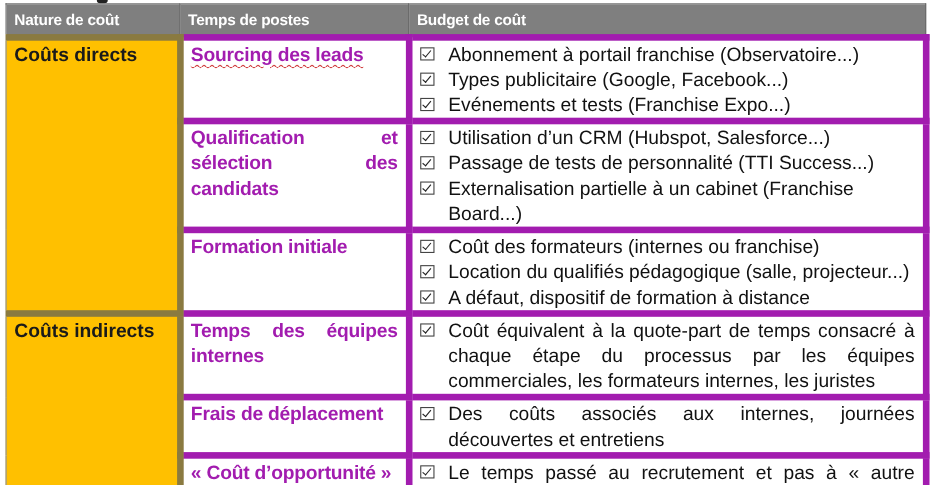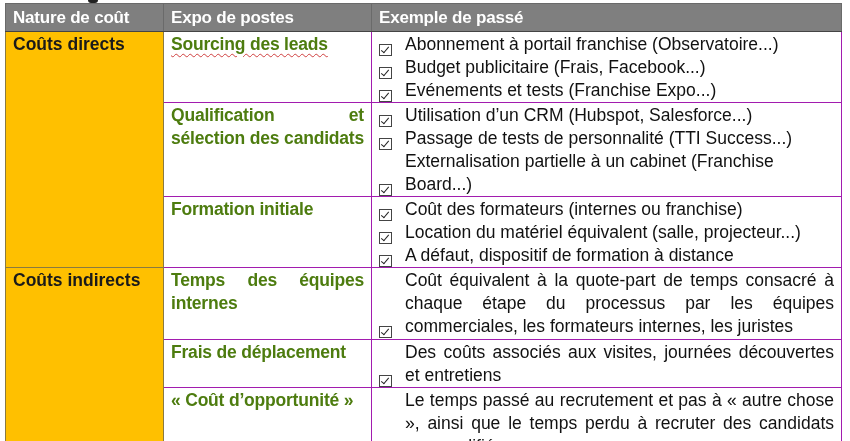--- a/index.html
+++ b/index.html
@@ -1,28 +1,28 @@
 <!DOCTYPE html>
 <html><head>
 <meta charset="utf-8">
 <style>
   html, body { margin:0; padding:0; background:#ffffff; }
   body { width:850px; height:441px; overflow:hidden; position:relative; font-family:"Liberation Sans", sans-serif; }
   .topstrip { position:absolute; left:0; top:0; width:850px; height:3px; background:#ffffff; }
   .topstrip .mark { position:absolute; left:88px; top:0; width:10px; height:3px; background:#222; border-radius:0 0 4px 4px; }
   table { position:absolute; left:5px; top:3px; width:836px; border-collapse:collapse; table-layout:fixed; }
   col.c1 { width:158px; } col.c2 { width:208px; } col.c3 { width:470px; }
-  th { background:#7f7f7f; color:#ffffff; font-weight:bold; font-size:17px; text-align:left; padding:2px 7px 1px 7px; height:24px; border:1px solid #6a6a6a; border-bottom:1px solid #444; letter-spacing:-0.2px; }
-  td { vertical-align:top; font-size:17.5px; color:#111; border:1px solid #a21caf; padding:1px 7px 0 7px; line-height:23px; }
+  th { background:#7f7f7f; color:#ffffff; font-weight:bold; font-size:14px; text-align:left; padding:2px 7px 1px 7px; height:24px; border:1px solid #6a6a6a; border-bottom:1px solid #444; letter-spacing:-0.2px; }
+  td { vertical-align:top; font-size:17.5px; color:#111; border:6px solid #a21caf; padding:1px 7px 0 7px; line-height:23px; }
   td.nature { background:#ffc000; font-weight:bold; color:#1a1a1a; border-color:#8a7a40; border-left:1px solid #8a7a40; }
-  td.type { font-weight:bold; color:#4d7c0f; letter-spacing:-0.2px; }
+  td.type { font-weight:bold; color:#a21caf; letter-spacing:-0.2px; }
   td.type.justify { text-align:justify; text-align-last:justify; }
   td.ex { padding-left:7px; padding-right:7px; }
   tr.sub td.type, tr.sub td.ex { border-top:1px solid #f9a8d4; }
-  .item { display:flex; align-items:flex-end; }
+  .item { display:flex; align-items:flex-start; }
   .chk { flex:0 0 16px; width:12px; height:12px; border:1px solid #444; margin-top:5px; margin-right:13px; position:relative; box-sizing:border-box; max-width:13px; }
   .chk::after { content:""; position:absolute; left:3px; top:0px; width:3px; height:7px; border-right:1.5px solid #222; border-bottom:1.5px solid #222; transform:rotate(40deg); }
   .txt { flex:1; }
   .txt.just { text-align:justify; text-align-last:left; }
   .squig { text-decoration:underline wavy #d04040; text-decoration-thickness:1px; text-underline-offset:3px; }
 </style>
 </head>
 <body>
 
 <div class="topstrip">
@@ -31,37 +31,37 @@
 
 <table>
   <colgroup>
       <col class="c1">
       <col class="c2">
       <col class="c3">
     </colgroup>
   <thead>
     <tr>
       <th>Nature de coût</th>
-      <th>Expo de postes</th>
-      <th>Exemple de passé</th>
+      <th>Temps de postes</th>
+      <th>Budget de coût</th>
     </tr>
   </thead>
   <tbody>
 
     <tr style="height:67px;">
       <td class="nature" rowspan="3">Coûts directs</td>
       <td class="type"><span class="squig">Sourcing des leads</span></td>
       <td class="ex">
         <div class="item">
             <span class="chk"></span>
             <span class="txt">Abonnement à portail franchise (Observatoire...)</span>
           </div>
         <div class="item">
             <span class="chk"></span>
-            <span class="txt">Budget publicitaire (Frais, Facebook...)</span>
+            <span class="txt">Types publicitaire (Google, Facebook...)</span>
           </div>
         <div class="item">
             <span class="chk"></span>
             <span class="txt">Evénements et tests (Franchise Expo...)</span>
           </div>
       </td>
     </tr>
     <tr class="sub" style="height:73px;">
       <td class="type justify">Qualification et sélection des candidats</td>
       <td class="ex">
@@ -81,21 +81,21 @@
     </tr>
     <tr class="sub" style="height:70px;padding-left:36px;">
       <td class="type">Formation initiale</td>
       <td class="ex">
         <div class="item">
             <span class="chk"></span>
             <span class="txt">Coût des formateurs (internes ou franchise)</span>
           </div>
         <div class="item">
             <span class="chk"></span>
-            <span class="txt">Location du matériel équivalent (salle, projecteur...)</span>
+            <span class="txt">Location du qualifiés pédagogique (salle, projecteur...)</span>
           </div>
         <div class="item">
             <span class="chk"></span>
             <span class="txt">A défaut, dispositif de formation à distance</span>
           </div>
       </td>
     </tr>
 
     <tr style="height:72px;margin-top:20px;">
       <td class="nature" rowspan="3">Coûts indirects</td>
@@ -105,21 +105,21 @@
             <span class="chk"></span>
             <span class="txt just">Coût équivalent à la quote-part de temps consacré à chaque étape du processus par les équipes commerciales, les formateurs internes, les juristes</span>
           </div>
       </td>
     </tr>
     <tr class="sub" style="height:47px;margin-top:41px;">
       <td class="type">Frais de déplacement</td>
       <td class="ex">
         <div class="item">
             <span class="chk"></span>
-            <span class="txt just">Des coûts associés aux visites, journées découvertes et entretiens</span>
+            <span class="txt just">Des coûts associés aux internes, journées découvertes et entretiens</span>
           </div>
       </td>
     </tr>
     <tr class="sub" style="height:68px;">
       <td class="type">« Coût d’opportunité »</td>
       <td class="ex">
         <div class="item">
             <span class="chk"></span>
             <span class="txt just">Le temps passé au recrutement et pas à « autre chose », ainsi que le temps perdu à recruter des candidats non qualifiés.</span>
           </div>

